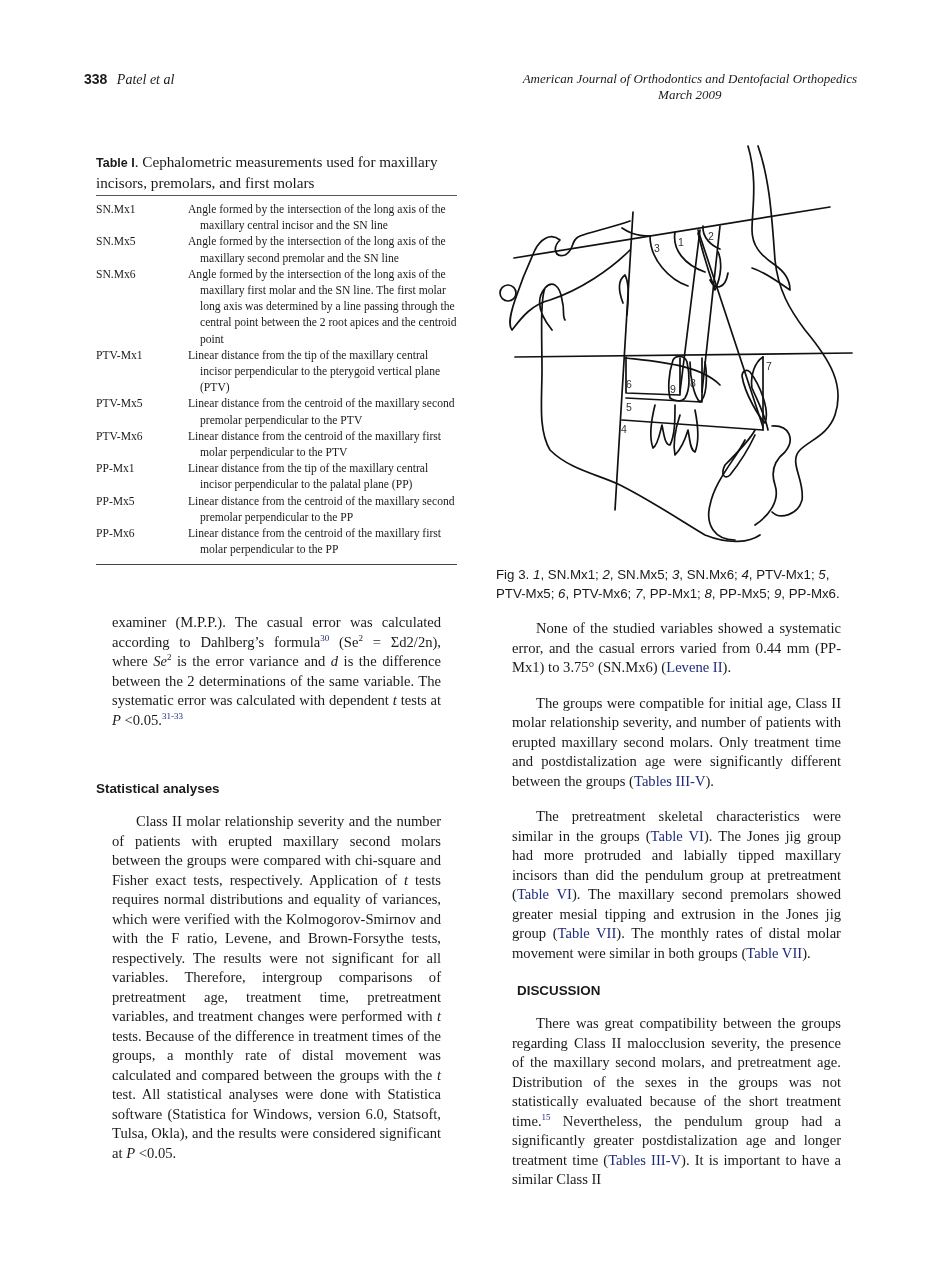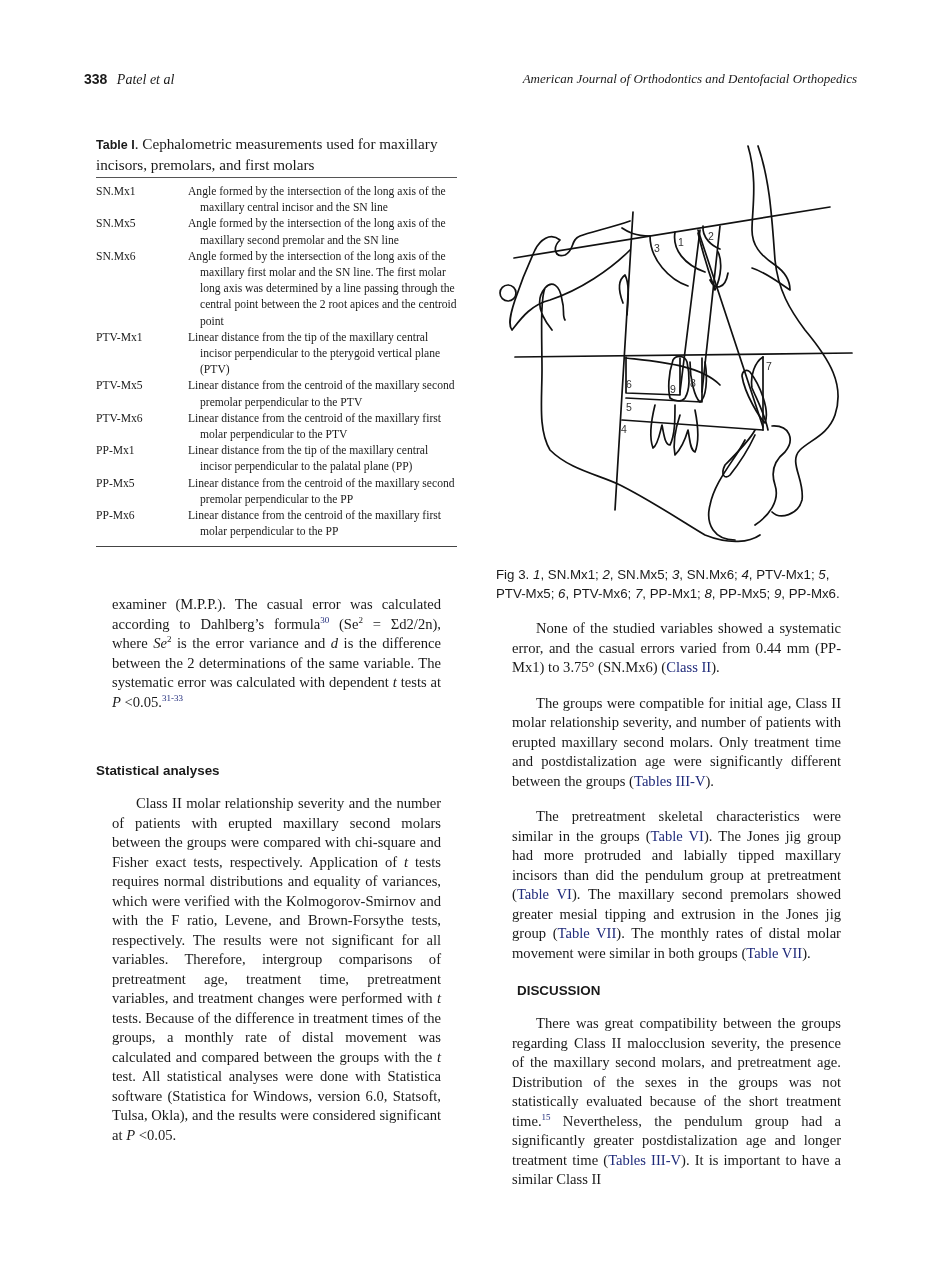--- a/index.html
+++ b/index.html
@@ -5,21 +5,21 @@
   html, body { margin: 0; padding: 0; background: #ffffff; }
   body { width: 950px; height: 1272px; position: relative; overflow: hidden; color: #1a1a1a; }
 
   
   .hdr-left { position: absolute; left: 84px; top: 71px; font-size: 14px; }
   .hdr-left .pg { font-family: "Liberation Sans", sans-serif; font-weight: bold; font-size: 14px; }
   .hdr-left .auth { font-family: "Liberation Serif", serif; font-style: italic; font-size: 14px; margin-left: 6px; }
   .hdr-right { position: absolute; right: 93px; top: 71px; text-align: center; font-family: "Liberation Serif", serif; font-style: italic; font-size: 13px; line-height: 16px; }
 
   
-  .col-left { position: absolute; left: 96px; top: 134px; width: 361px; }
+  .col-left { position: absolute; left: 96px; top: 152px; width: 361px; }
   .col-right { position: absolute; left: 496px; width: 361px; }
 
   .tbl-caption { font-family: "Liberation Serif", serif; font-size: 15.2px; line-height: 19px; }
   .tbl-caption .lbl { font-family: "Liberation Sans", sans-serif; font-weight: bold; font-size: 12.5px; }
   .tbl-rule-top { border-top: 1.5px solid #555; margin-top: 3px; }
   .tbl-rule-bottom { border-top: 1.5px solid #444; margin-top: 6px; }
   table.meas { border-collapse: collapse; width: 100%; margin-top: 6px; font-family: "Liberation Serif", serif; font-size: 11.6px; line-height: 16.2px; }
   table.meas td { vertical-align: top; padding: 0; }
   table.meas td.abbr { width: 92px; }
   table.meas td.desc { padding-left: 12px; text-indent: -12px; }
@@ -42,20 +42,21 @@
 </style>
 </head>
 <body>
 
 <div class="hdr-left">
   <span class="pg">338</span>
   <span class="auth">Patel et al</span>
 </div>
 <div class="hdr-right">
   <div>American Journal of Orthodontics and Dentofacial Orthopedics</div>
+  <div>March 2009</div>
 </div>
 
 <div class="col-left">
   <div class="tbl-caption">
     <span class="lbl">Table I</span><span>. Cephalometric measurements used for maxillary incisors, premolars, and first molars</span>
   </div>
   <div class="tbl-rule-top"></div>
   <table class="meas">
     <tbody id="meas-body">
         <tr>
@@ -162,21 +163,21 @@
 </svg>
 
 <div class="col-right" style="top:565px;">
   <div class="fig-caption">
     <span class="lbl">Fig 3.</span>
     <span id="fig-items"><i>1</i>, <span>SN.Mx1</span>; <i>2</i>, <span>SN.Mx5</span>; <i>3</i>, <span>SN.Mx6</span>; <i>4</i>, <span>PTV-Mx1</span>; <i>5</i>, <span>PTV-Mx5</span>; <i>6</i>, <span>PTV-Mx6</span>; <i>7</i>, <span>PP-Mx1</span>; <i>8</i>, <span>PP-Mx5</span>; <i>9</i>, <span>PP-Mx6</span>.</span>
   </div>
 
 
   <div class="body-text" style="margin-top:6px;">
-    <p class="indent"><span>None of the studied variables showed a systematic error, and the casual errors varied from 0.44 mm (PP-Mx1) to 3.75° (SN.Mx6) (</span><span class="ref">Class II</span><span>).</span></p>
+    <p class="indent"><span>None of the studied variables showed a systematic error, and the casual errors varied from 0.44 mm (PP-Mx1) to 3.75° (SN.Mx6) (</span><span class="ref">Levene II</span><span>).</span></p>
     <p class="indent"><span>The groups were compatible for initial age, Class II molar relationship severity, and number of patients with erupted maxillary second molars. Only treatment time and postdistalization age were significantly different between the groups (</span><span class="ref">Tables III-V</span><span>).</span></p>
     <p class="indent"><span>The pretreatment skeletal characteristics were similar in the groups (</span><span class="ref">Table VI</span><span>). The Jones jig group had more protruded and labially tipped maxillary incisors than did the pendulum group at pretreatment (</span><span class="ref">Table VI</span><span>). The maxillary second premolars showed greater mesial tipping and extrusion in the Jones jig group (</span><span class="ref">Table VII</span><span>). The monthly rates of distal molar movement were similar in both groups (</span><span class="ref">Table VII</span><span>).</span></p>
   </div>
 
   <h3 class="sec-head" style="margin-top:20px;padding-left:21px;">DISCUSSION</h3>
 
   <div class="body-text" style="margin-top:8px;">
     <p class="indent"><span>There was great compatibility between the groups regarding Class II malocclusion severity, the presence of the maxillary second molars, and pretreatment age. Distribution of the sexes in the groups was not statistically evaluated because of the short treatment time.</span><span class="sup ref">15</span><span> Nevertheless, the pendulum group had a significantly greater postdistalization age and longer treatment time (</span><span class="ref">Tables III-V</span><span>). It is important to have a similar Class II</span></p>
   </div>
 </div>

